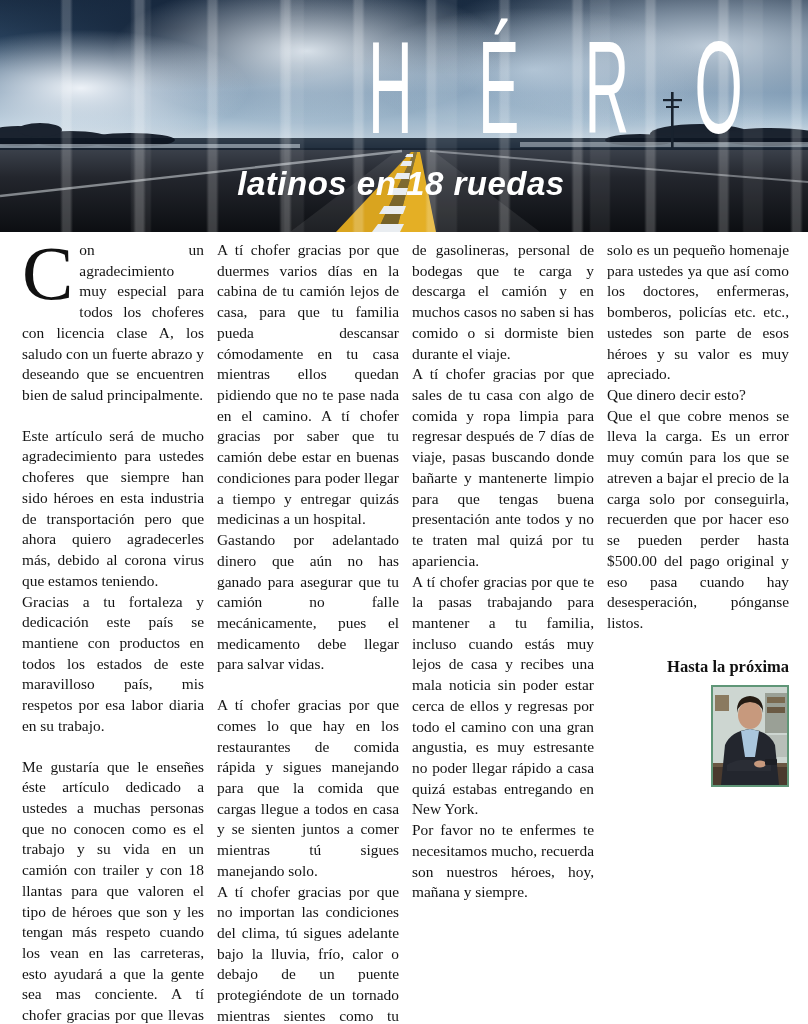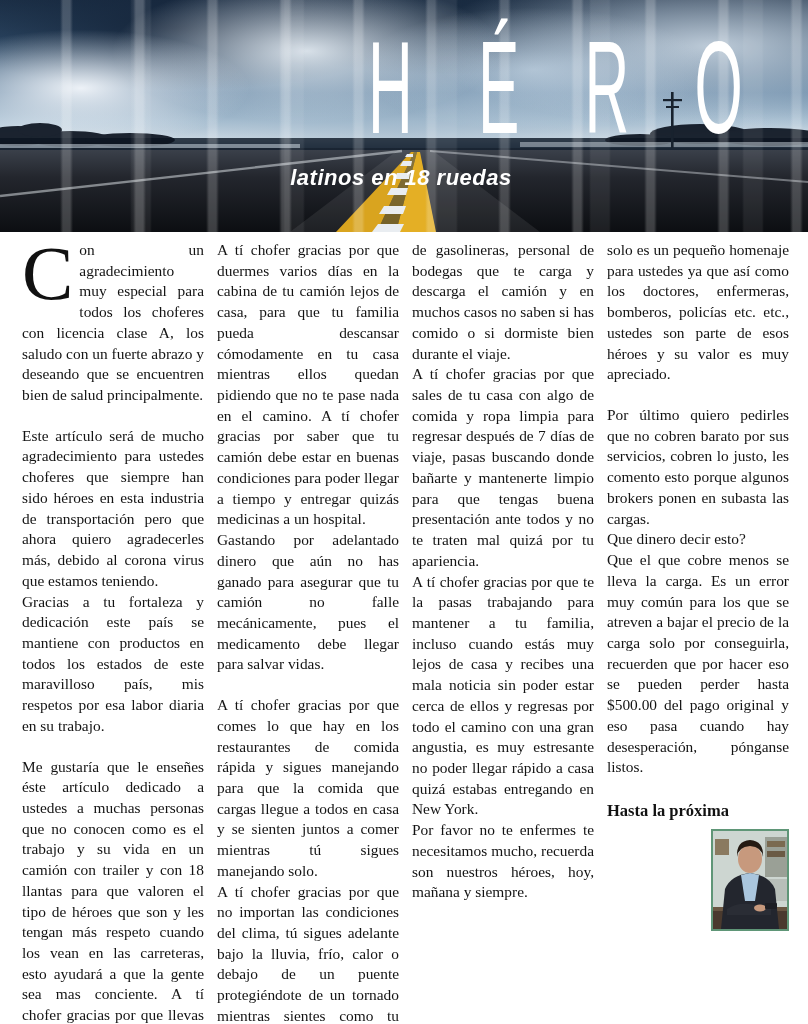--- a/index.html
+++ b/index.html
@@ -51,21 +51,21 @@
   .hero-title .tin{
     display:inline-block;
     letter-spacing:1.05em;margin-right:-1.05em;
     transform:scaleX(.47);transform-origin:50% 50%;
   }
   .hero-subtitle{
     position:absolute;left:0;right:6px;top:165px;margin:0;
     text-align:center;
     font-family:"Liberation Sans", sans-serif;
     font-style:italic;font-weight:bold;
-    font-size:22px;color:#ffffff;letter-spacing:.5px;
+    font-size:33px;color:#ffffff;letter-spacing:.5px;
   }
 
   
   .article{
     position:absolute;top:240px;left:22px;width:768px;bottom:0;
     display:flex;gap:13px;
   }
   .col{
     width:182px;flex:0 0 182px;
     font-size:15.4px;line-height:1.345;color:#131313;
@@ -78,21 +78,21 @@
     font-size:77px;line-height:.82;
     padding:2px 6px 0 0;
     font-family:"Liberation Serif", serif;
     color:#111;
   }
 
   
   .footer{position:relative;margin-top:22px;height:212px;}
   .closing{
     font-weight:bold;font-size:16.5px;line-height:1.35;color:#111;
-    text-align:left;
+    text-align:right;
   }
   .portrait{
     position:absolute;top:29px;right:0;
     width:74px;height:98px;
     border:2px solid #5f9677;
     background:#cfd8d2;
   }
   .portrait svg{display:block;}
 </style>
 </head>
@@ -179,21 +179,20 @@
       </div>
     <div class="col">
         <p class="para">de gasolineras, personal de bodegas que te carga y descarga el camión y en muchos casos no saben si has comido o si dormiste bien durante el viaje.</p>
         <p class="para">A tí chofer gracias por que sales de tu casa con algo de comida y ropa limpia para regresar después de 7 días de viaje, pasas buscando donde bañarte y mantenerte limpio para que tengas buena presentación ante todos y no te traten mal quizá por tu apariencia.</p>
         <p class="para">A tí chofer gracias por que te la pasas trabajando para mantener a tu familia, incluso cuando estás muy lejos de casa y recibes una mala noticia sin poder estar cerca de ellos y regresas por todo el camino con una gran angustia, es muy estresante no poder llegar rápido a casa quizá estabas entregando en New York.</p>
         <p class="para">Por favor no te enfermes te necesitamos mucho, recuerda son nuestros héroes, hoy, mañana y siempre.</p>
       </div>
     <div class="col">
 
     <p class="para">solo es un pequeño homenaje para ustedes ya que así como los doctores, enfermeras, bomberos, policías etc. etc., ustedes son parte de esos héroes y su valor es muy apreciado.</p>
-        <p class="para gap">Por último quiero pedirles que no cobren barato por sus servicios, cobren lo justo, les comento esto porque algunos brokers ponen en subasta las cargas.</p>
         <p class="para">Que dinero decir esto?</p>
         <p class="para">Que el que cobre menos se lleva la carga. Es un error muy común para los que se atreven a bajar el precio de la carga solo por conseguirla, recuerden que por hacer eso se pueden perder hasta $500.00 del pago original y eso pasa cuando hay desesperación, pónganse listos.</p>
         <div class="footer" id="footer-block">
     <div class="closing">
       <div>Hasta la próxima</div>
     </div>
     <div class="portrait">
       <svg width="74" height="98" viewBox="0 0 74 98">
         <rect x="0" y="0" width="74" height="98" fill="#cdd6d1"></rect>
 

